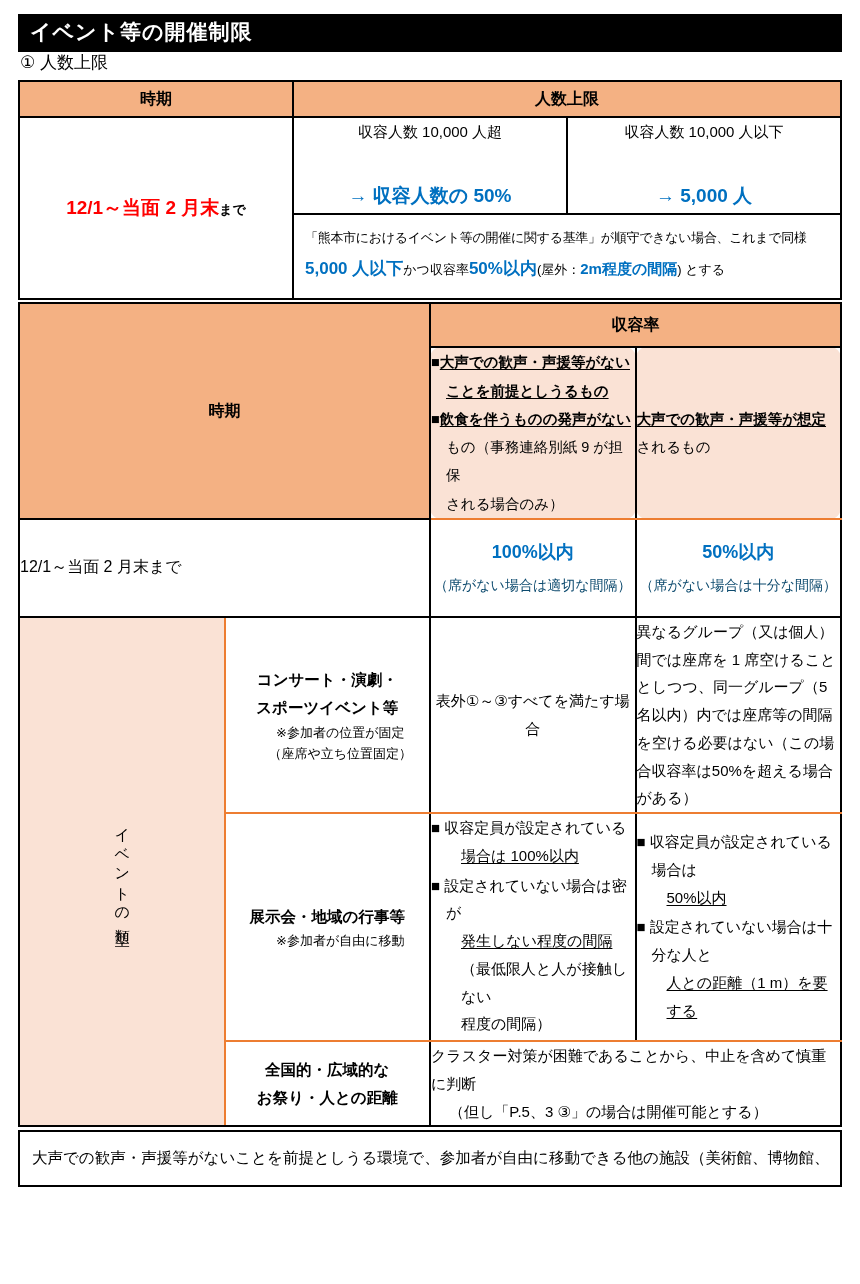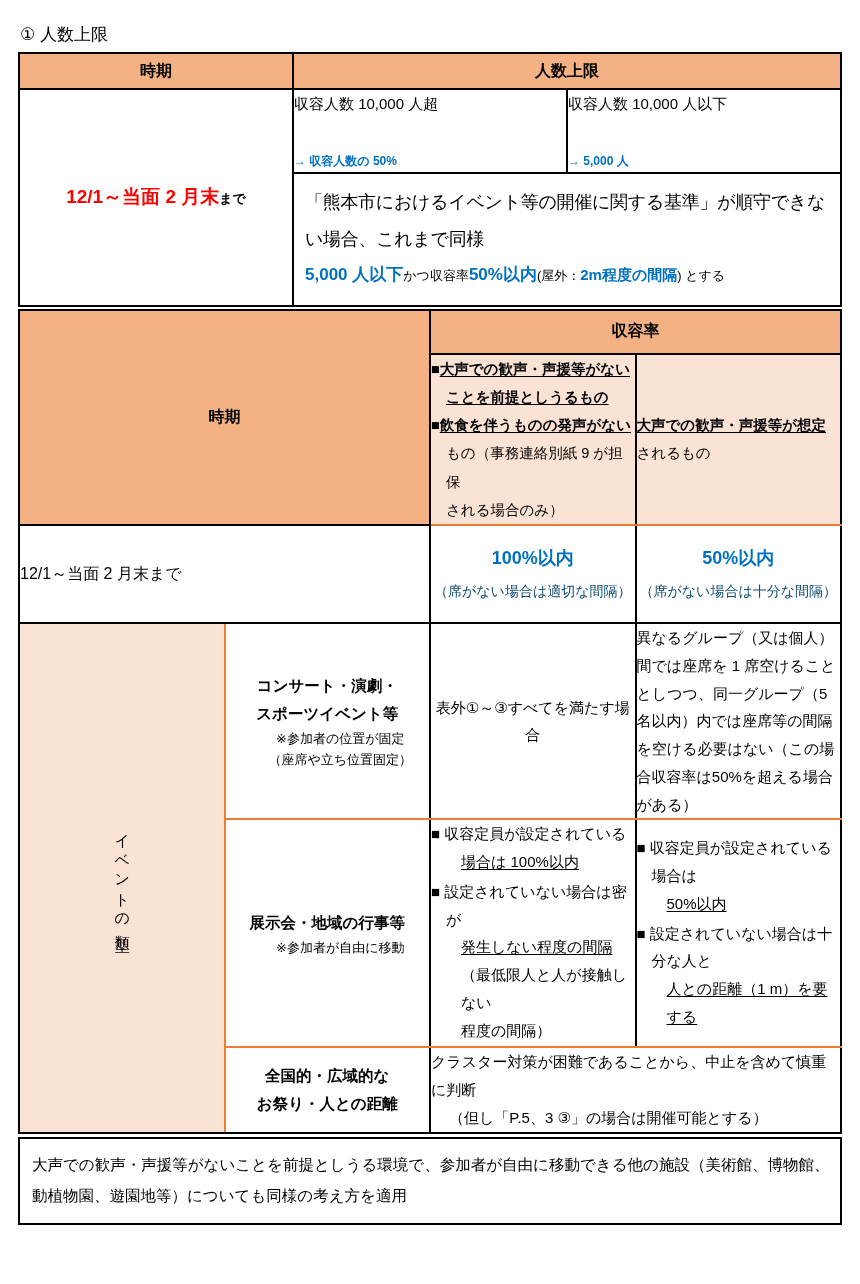--- a/index.html
+++ b/index.html
@@ -17,21 +17,21 @@
     margin-top:14px;
     background:#000000;color:#ffffff;
     font-weight:bold;font-size:21px;line-height:30px;
     padding:3px 12px 5px 12px;
     letter-spacing:1px;
   }
 
   
   .section-caption{
     font-size:17px;line-height:22px;
-    margin:24px 0 6px 2px;
+    margin:0 0 6px 2px;
   }
 
   
   .tbl{
     width:824px;
     border-collapse:collapse;
     table-layout:fixed;
     border:2.5px solid #000;
   }
   .tbl td,.tbl th{
@@ -53,38 +53,39 @@
 
   
   #t1{margin-top:2px;}
   #t1 .period{
     width:268px;text-align:center;
     font-size:19px;font-weight:bold;color:#FF0000;
     padding:6px;
   }
   #t1 .period .tail{font-size:13px;color:#000;font-weight:bold;}
   #t1 .cap{
-    height:70px;text-align:left;font-size:15px;line-height:1.85;
-  }
-  #t1 .cap .big{font-size:12px;margin-top:32px;}
+    height:70px;text-align:center;font-size:15px;line-height:1.85;
+  }
+  #t1 .cap .big{font-size:19px;margin-top:32px;}
   #t1 .note{
     padding:10px 11px 12px 11px;
     font-size:14px;line-height:2.05;
   }
-  #t1 .note .l1{font-size:18px;letter-spacing:-0.3px;}
+  #t1 .note .l1{font-size:13px;letter-spacing:-0.3px;}
   #t1 .note .l2{font-size:17px;}
 
   
   #t2{margin-top:2px;}
 
   .subhdr{
     background:#FAE2D5;
     font-size:14.5px;line-height:1.95;
     padding:9px 10px;
     vertical-align:middle;
+    border-radius:11px;
   }
   .dash-bottom{border-bottom:2.5px dashed #000 !important;}
   .vdash-r{border-right:2px dashed #ED7D31 !important;}
   .orange-b{border-bottom:2px solid #ED7D31 !important;}
 
   .pct{
     text-align:center;font-size:18px;font-weight:bold;color:#0070C0;
     line-height:1.2;
   }
   .pct .sub{display:block;margin-top:13px;font-size:14px;color:#0c4a6e;font-weight:normal;}
@@ -118,20 +119,21 @@
     margin-top:3px;
     padding:10px 8px 12px 12px;
     font-size:15.5px;line-height:2.0;
   }
 </style>
 </head>
 <body>
 
 <div class="page">
 
+  <div class="banner">イベント等の開催制限</div>
 
   <div class="section-caption">① 人数上限</div>
 
   <table class="tbl" id="t1">
     <tbody>
         <tr>
       <th class="hdr">時期</th>
       <th class="hdr" colspan="2">人数上限</th>
     </tr>
     <tr>
@@ -256,16 +258,15 @@
       <td class="body-cell" colspan="2">
         <div>クラスター対策が困難であることから、中止を含めて慎重に判断</div>
         <div style="padding-left:18px;">（但し「P.5、3 ③」の場合は開催可能とする）</div>
       </td>
     </tr>
   </tbody>
     </table>
 
   <div class="notebox">
     <div>大声での歓声・声援等がないことを前提としうる環境で、参加者が自由に移動できる他の施設（美術館、博物館、</div>
-    <div>動植物園、遊園地等）についても同様の考え方を適用</div>
   </div>
 
 </div>
 
 </body></html>

